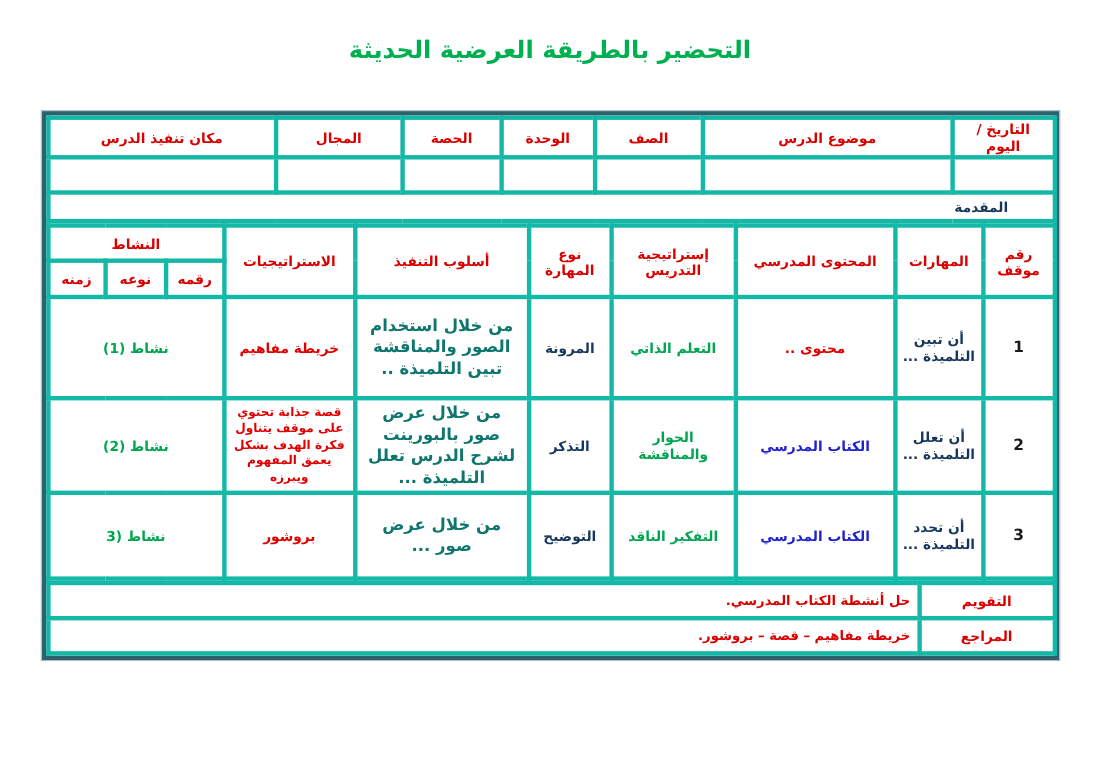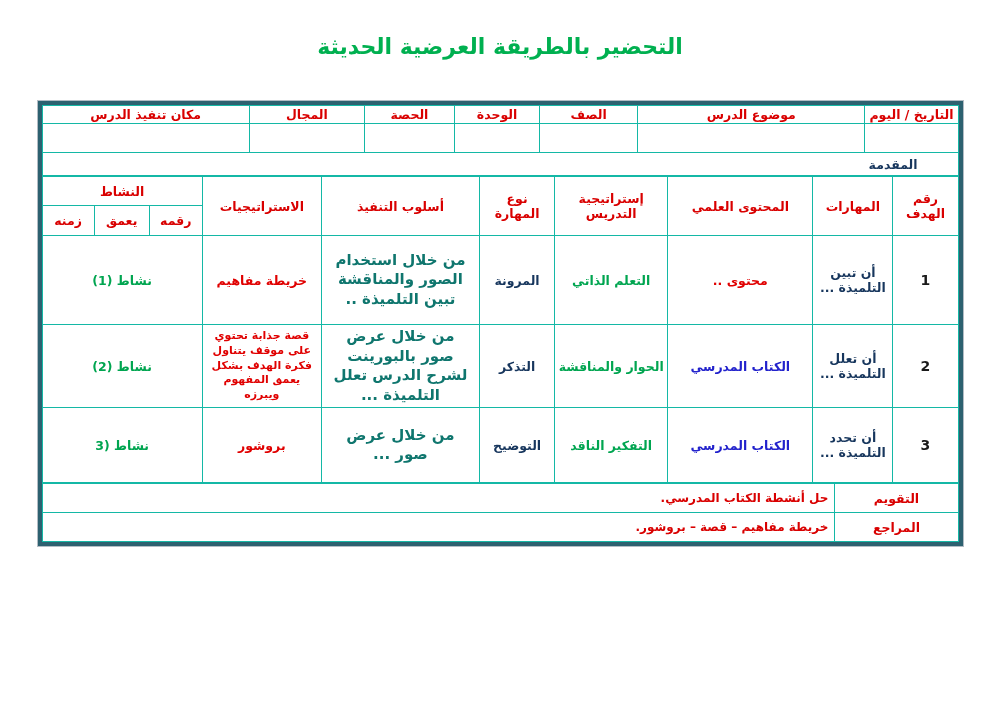--- a/index.html
+++ b/index.html
@@ -1,21 +1,21 @@
 <!DOCTYPE html>
 <html lang="ar"><head>
 <meta charset="utf-8">
 <style>
   html,body{margin:0;padding:0;background:#ffffff;}
   body{width:1000px;height:707px;font-family:"DejaVu Sans","Liberation Sans",sans-serif;overflow:hidden;}
   .page{position:relative;width:1000px;height:707px;background:#fff;}
   .title{margin:34px auto 0;text-align:center;color:#00b050;font-size:22px;font-weight:bold;}
   .frame{width:917px;margin:42px auto 0;border:4px solid #2d6170;outline:1px solid #b3bcc4;background:#fff;}
   table{width:100%;border-collapse:collapse;table-layout:fixed;direction:rtl;}
-  td{border:1px solid #14b8a6;text-align:center;vertical-align:middle;font-weight:bold;font-size:12.5px;padding:1px 3px;background:#fff;word-wrap:break-word;}
+  td{border:4px solid #14b8a6;text-align:center;vertical-align:middle;font-weight:bold;font-size:12.5px;padding:1px 3px;background:#fff;word-wrap:break-word;}
   .hdr td{color:#d90000;font-size:12.5px;}
   .info-empty td{height:26px;}
   .intro-cell{color:#17365d;text-align:right;padding-left:18px;padding-right:40px;height:20px;font-size:12.5px;}
   .navy{color:#17365d;}
   .red{color:#e00000;}
   .blue{color:#2222cc;}
   .green{color:#00a550;}
   .purple{color:#0f766e;}
   .num{color:#1a1a1a;font-size:14px;}
   .exec{font-size:15px;line-height:1.3;padding:2px 8px;}
@@ -80,32 +80,32 @@
           <col style="width:113px">
           <col style="width:75px">
           <col style="width:158px">
           <col style="width:119px">
           <col style="width:53px">
           <col style="width:55px">
           <col style="width:52px">
       </colgroup>
       <tbody>
           <tr class="hdr hdr-top">
-        <td rowspan="2">رقم الهدف</td>
+        <td rowspan="2">رقم موقف</td>
         <td rowspan="2">المهارات</td>
-        <td rowspan="2">المحتوى العلمي</td>
+        <td rowspan="2">المحتوى المدرسي</td>
         <td rowspan="2">إستراتيجية التدريس</td>
         <td rowspan="2">نوع المهارة</td>
         <td rowspan="2">أسلوب التنفيذ</td>
         <td rowspan="2">الاستراتيجيات</td>
         <td colspan="3">النشاط</td>
       </tr>
       <tr class="hdr hdr-sub">
         <td>رقمه</td>
-        <td>يعمق</td>
+        <td>نوعه</td>
         <td>زمنه</td>
       </tr>
 
       <tr class="r1">
         <td class="num">1</td>
         <td class="navy">أن تبين التلميذة ...</td>
         <td class="red">محتوى ..</td>
         <td class="green">التعلم الذاتي</td>
         <td class="navy">المرونة</td>
         <td class="purple exec">من خلال استخدام الصور والمناقشة تبين التلميذة ..</td>

